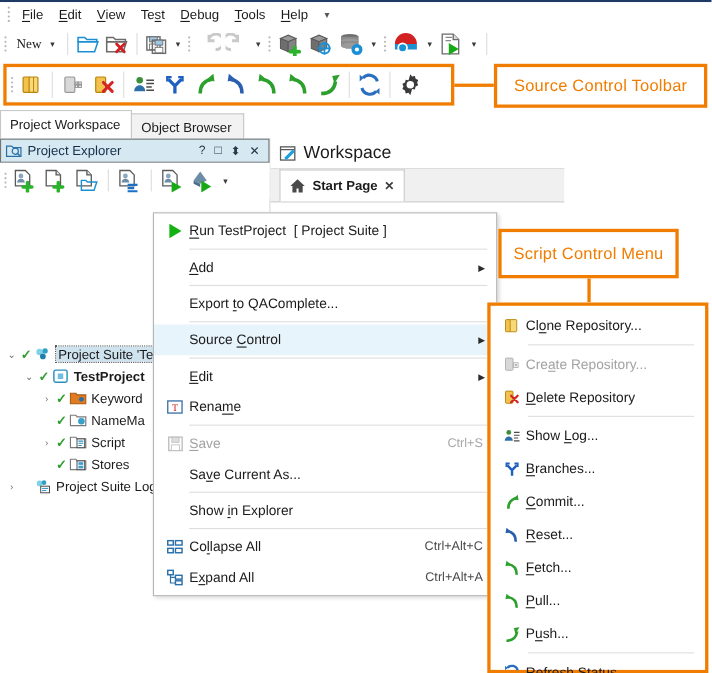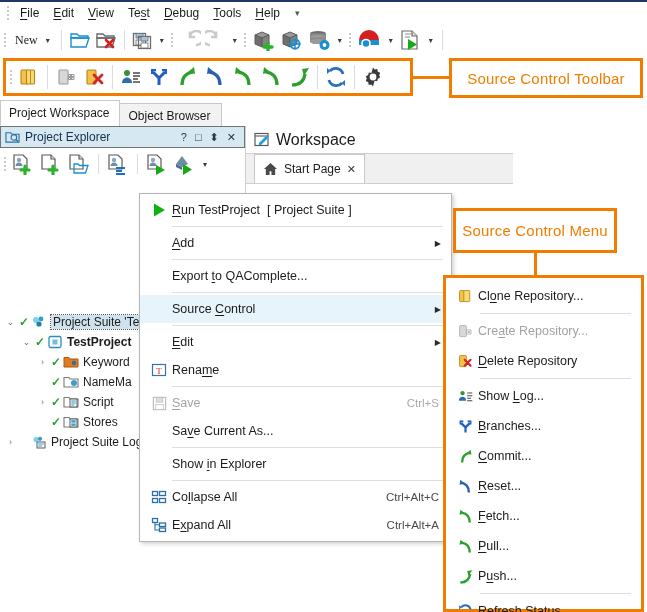--- a/index.html
+++ b/index.html
@@ -131,20 +131,21 @@
     position: absolute; left: 246px; top: 126px; width: 267px; height: 400px;
     background: #ffffff;
   }
   .editor-tabrow {
     height: 28px; display: flex; align-items: center; padding-left: 8px;
     border-bottom: 1px solid #cfcfcf; background: #fff;
   }
   .editor-tabrow2 {
     height: 30px; display: flex; align-items: center; background: #f0f0f0;
     border-bottom: 1px solid #cfcfcf;
+    font-weight: bold;
   }
   .start-tab {
     background: #ffffff; border: 1px solid #c8c8c8; border-bottom: none;
     height: 29px; display: flex; align-items: center; gap: 6px; padding: 0 8px;
     font-size: 12px; color: #1b1b1b;
   }
   .ws-label { font-size: 16px; color: #1b1b1b; margin-left: 6px; }
 
   
   .ctxmenu {
@@ -751,21 +752,21 @@
           <path d="M4 5.5v7.5h4.5M4 7.8h4.5" stroke="#2a6fa8" stroke-width="1.1" fill="none"></path>
         </svg>
       </span>
       <span class="txt">E<u>x</u>pand All</span>
       <span class="acc">Ctrl+Alt+A</span>
     </div>
   </div>
 
   <div class="connector" style="left:534px; top:253px; width:3px; height:22px;"></div>
   <div class="callout" id="callout-menu">
-    <span>Source Control Menu</span>
+    <span>Script Control Menu</span>
   </div>
 
   <div class="submenu">
 
     <div class="mi">
       <span class="ico">
         <svg width="17" height="17" viewBox="0 0 20 20">
           <rect x="3" y="3" width="6" height="13" rx="1" fill="#f2c14e" stroke="#b8860b" stroke-width="1"></rect>
           <rect x="8" y="3" width="7" height="13" rx="1" fill="#f7d97a" stroke="#b8860b" stroke-width="1"></rect>
         </svg>

